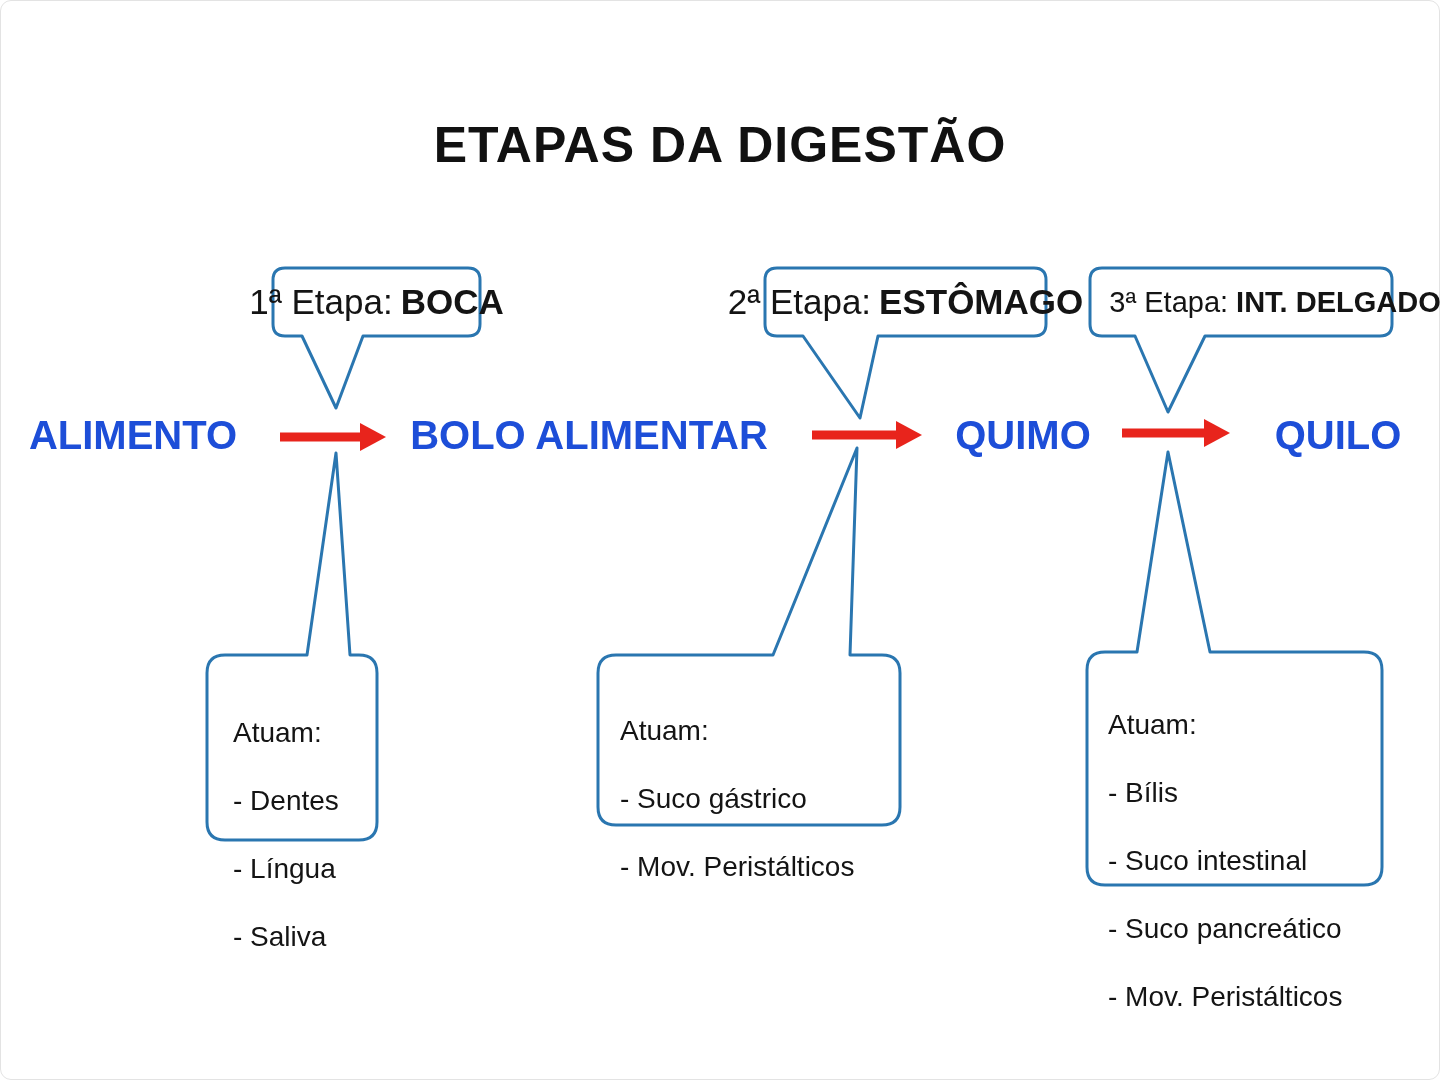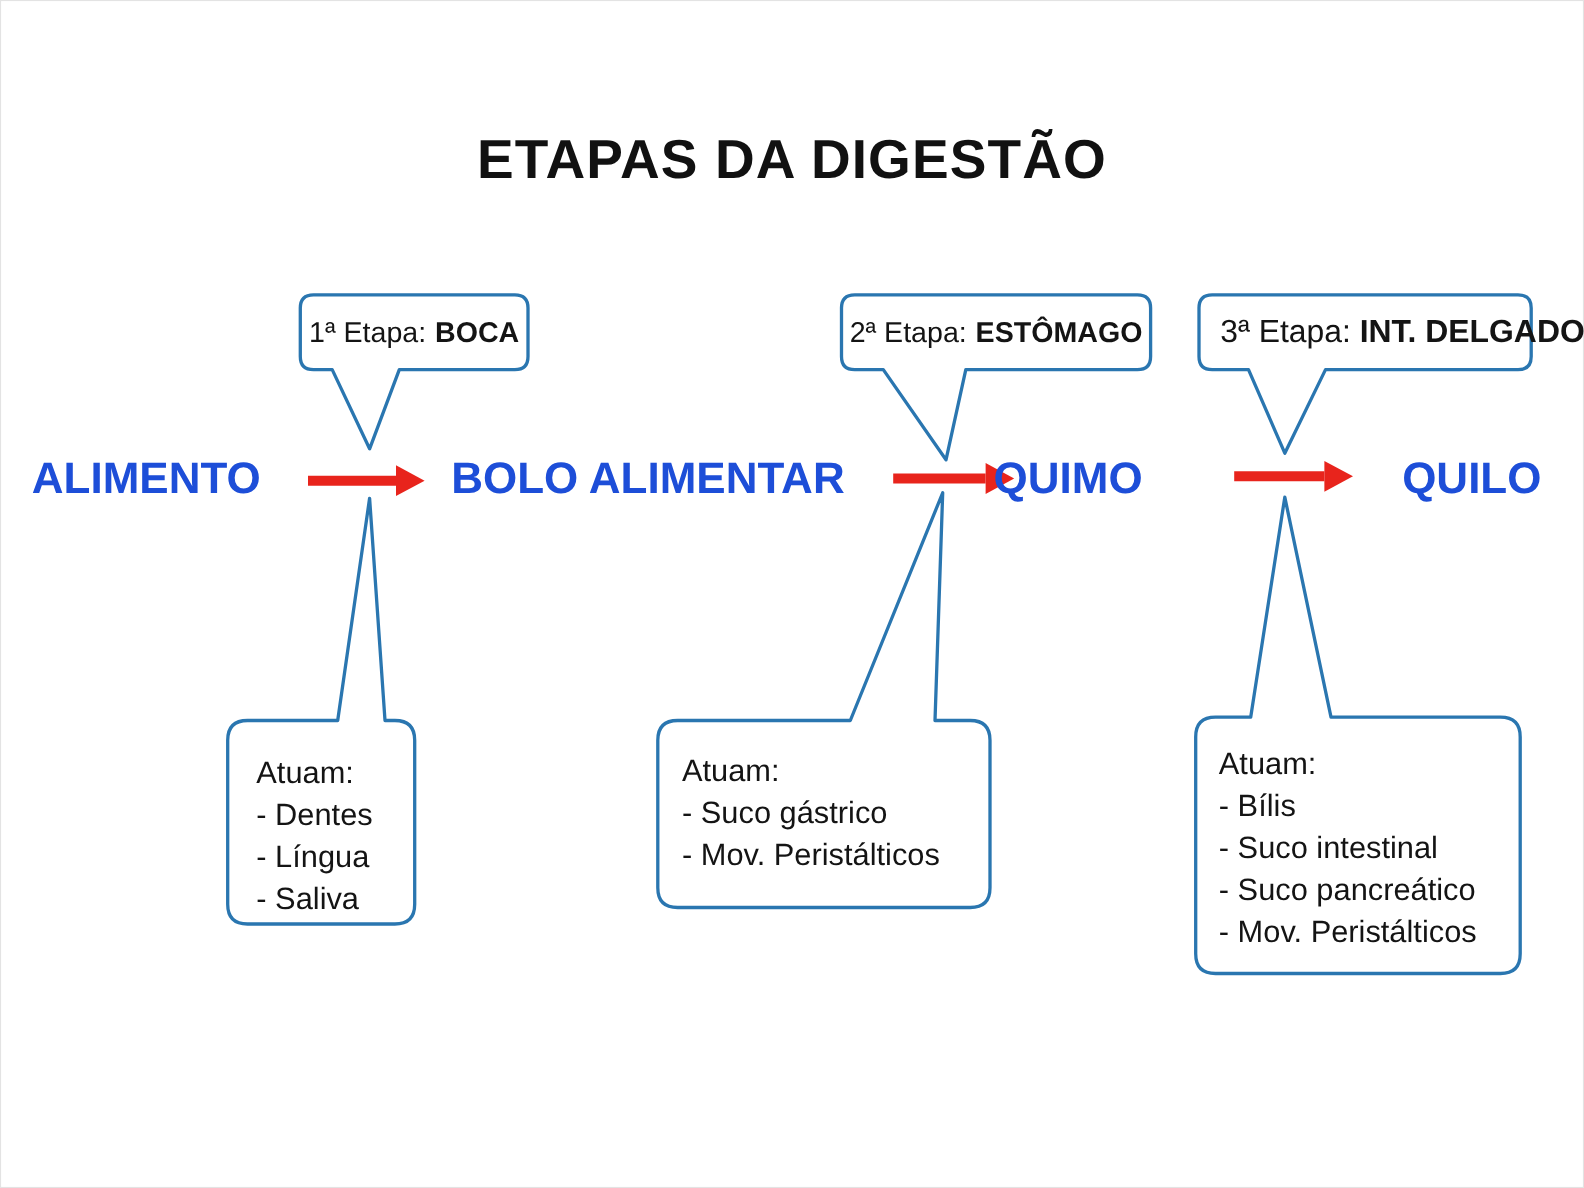--- a/index.html
+++ b/index.html
@@ -7,41 +7,41 @@
     --arrow-red:#e8241c;
     --text-black:#141414;
   }
   *{box-sizing:border-box;}
   html,body{margin:0;padding:0;background:#ffffff;}
   body{
     width:1440px;height:1080px;position:relative;overflow:hidden;
     font-family:"Liberation Sans","DejaVu Sans",sans-serif;
     color:var(--text-black);
   }
-  #stage{position:absolute;inset:0;width:1440px;height:1080px;background:#fff;outline:1px solid #e3e3e3;outline-offset:-1px;}
+  #stage{position:absolute;inset:0;width:1440px;height:1080px;background:#fff;outline:1px solid #e3e3e3;outline-offset:-1px;border-radius:11px;}
   svg#diagram{position:absolute;left:0;top:0;}
   .callout-outline{fill:#ffffff;stroke:var(--outline-blue);stroke-width:3;stroke-linejoin:round;}
   .arrow-shaft{stroke:var(--arrow-red);stroke-width:9;fill:none;}
   .arrow-head{fill:var(--arrow-red);stroke:none;}
   .abs{position:absolute;}
   .page-title{
     left:0;top:116px;width:1440px;text-align:center;
     font-size:50px;font-weight:700;letter-spacing:1px;color:#111;
   }
   .stage-label{
     display:flex;align-items:center;justify-content:center;
-    font-size:26px;color:var(--text-black);white-space:nowrap;
+    font-size:35px;color:var(--text-black);white-space:nowrap;
   }
   .stage-label .stage-name{font-weight:700;margin-left:8px;}
   .flow-term{
     font-size:40px;font-weight:700;white-space:nowrap;color:#1d4ed8;
     top:412px;height:46px;line-height:46px;transform:translateX(-50%);
   }
   .action-text{font-size:28px;color:var(--text-black);}
-  .action-text .bx-line{height:38px;line-height:38px;white-space:nowrap;}
+  .action-text .bx-line{height:38px;line-height:38px;white-space:nowrap;margin-top:30px;}
 </style>
 </head>
 <body>
 
 <div id="stage">
 
   <svg id="diagram" width="1440" height="1080" viewBox="0 0 1440 1080">
 
     <path class="callout-outline" d="M 285 268 H 468 Q 480 268 480 280 V 324 Q 480 336 468 336 H 363 L 336 408 L 302 336 H 285 Q 273 336 273 324 V 280 Q 273 268 285 268 Z"></path>
     <path class="callout-outline" d="M 777 268 H 1034 Q 1046 268 1046 280 V 324 Q 1046 336 1034 336 H 878 L 860 418 L 803 336 H 777 Q 765 336 765 324 V 280 Q 765 268 777 268 Z"></path>
@@ -75,21 +75,21 @@
     <span>2ª Etapa:</span>
     <span class="stage-name">ESTÔMAGO</span>
   </div>
   <div class="abs stage-label" style="left:1124px;top:268px;width:302px;height:68px;font-size:29px;">
     <span>3ª Etapa:</span>
     <span class="stage-name">INT. DELGADO</span>
   </div>
 
   <div class="abs flow-term" style="left:133px;">ALIMENTO</div>
   <div class="abs flow-term" style="left:589px;">BOLO ALIMENTAR</div>
-  <div class="abs flow-term" style="left:971px;text-align:center;">QUIMO</div>
+  <div class="abs flow-term" style="left:1023px;text-align:center;">QUIMO</div>
   <div class="abs flow-term" style="left:1313px;margin-left:25px;">QUILO</div>
 
   <div class="abs action-text" style="left:233px;top:684px;">
     <div class="bx-line">Atuam:</div>
     <div class="bx-line">- Dentes</div>
     <div class="bx-line">- Língua</div>
     <div class="bx-line">- Saliva</div>
   </div>
 
   <div class="abs action-text" style="left:620px;top:682px;">

